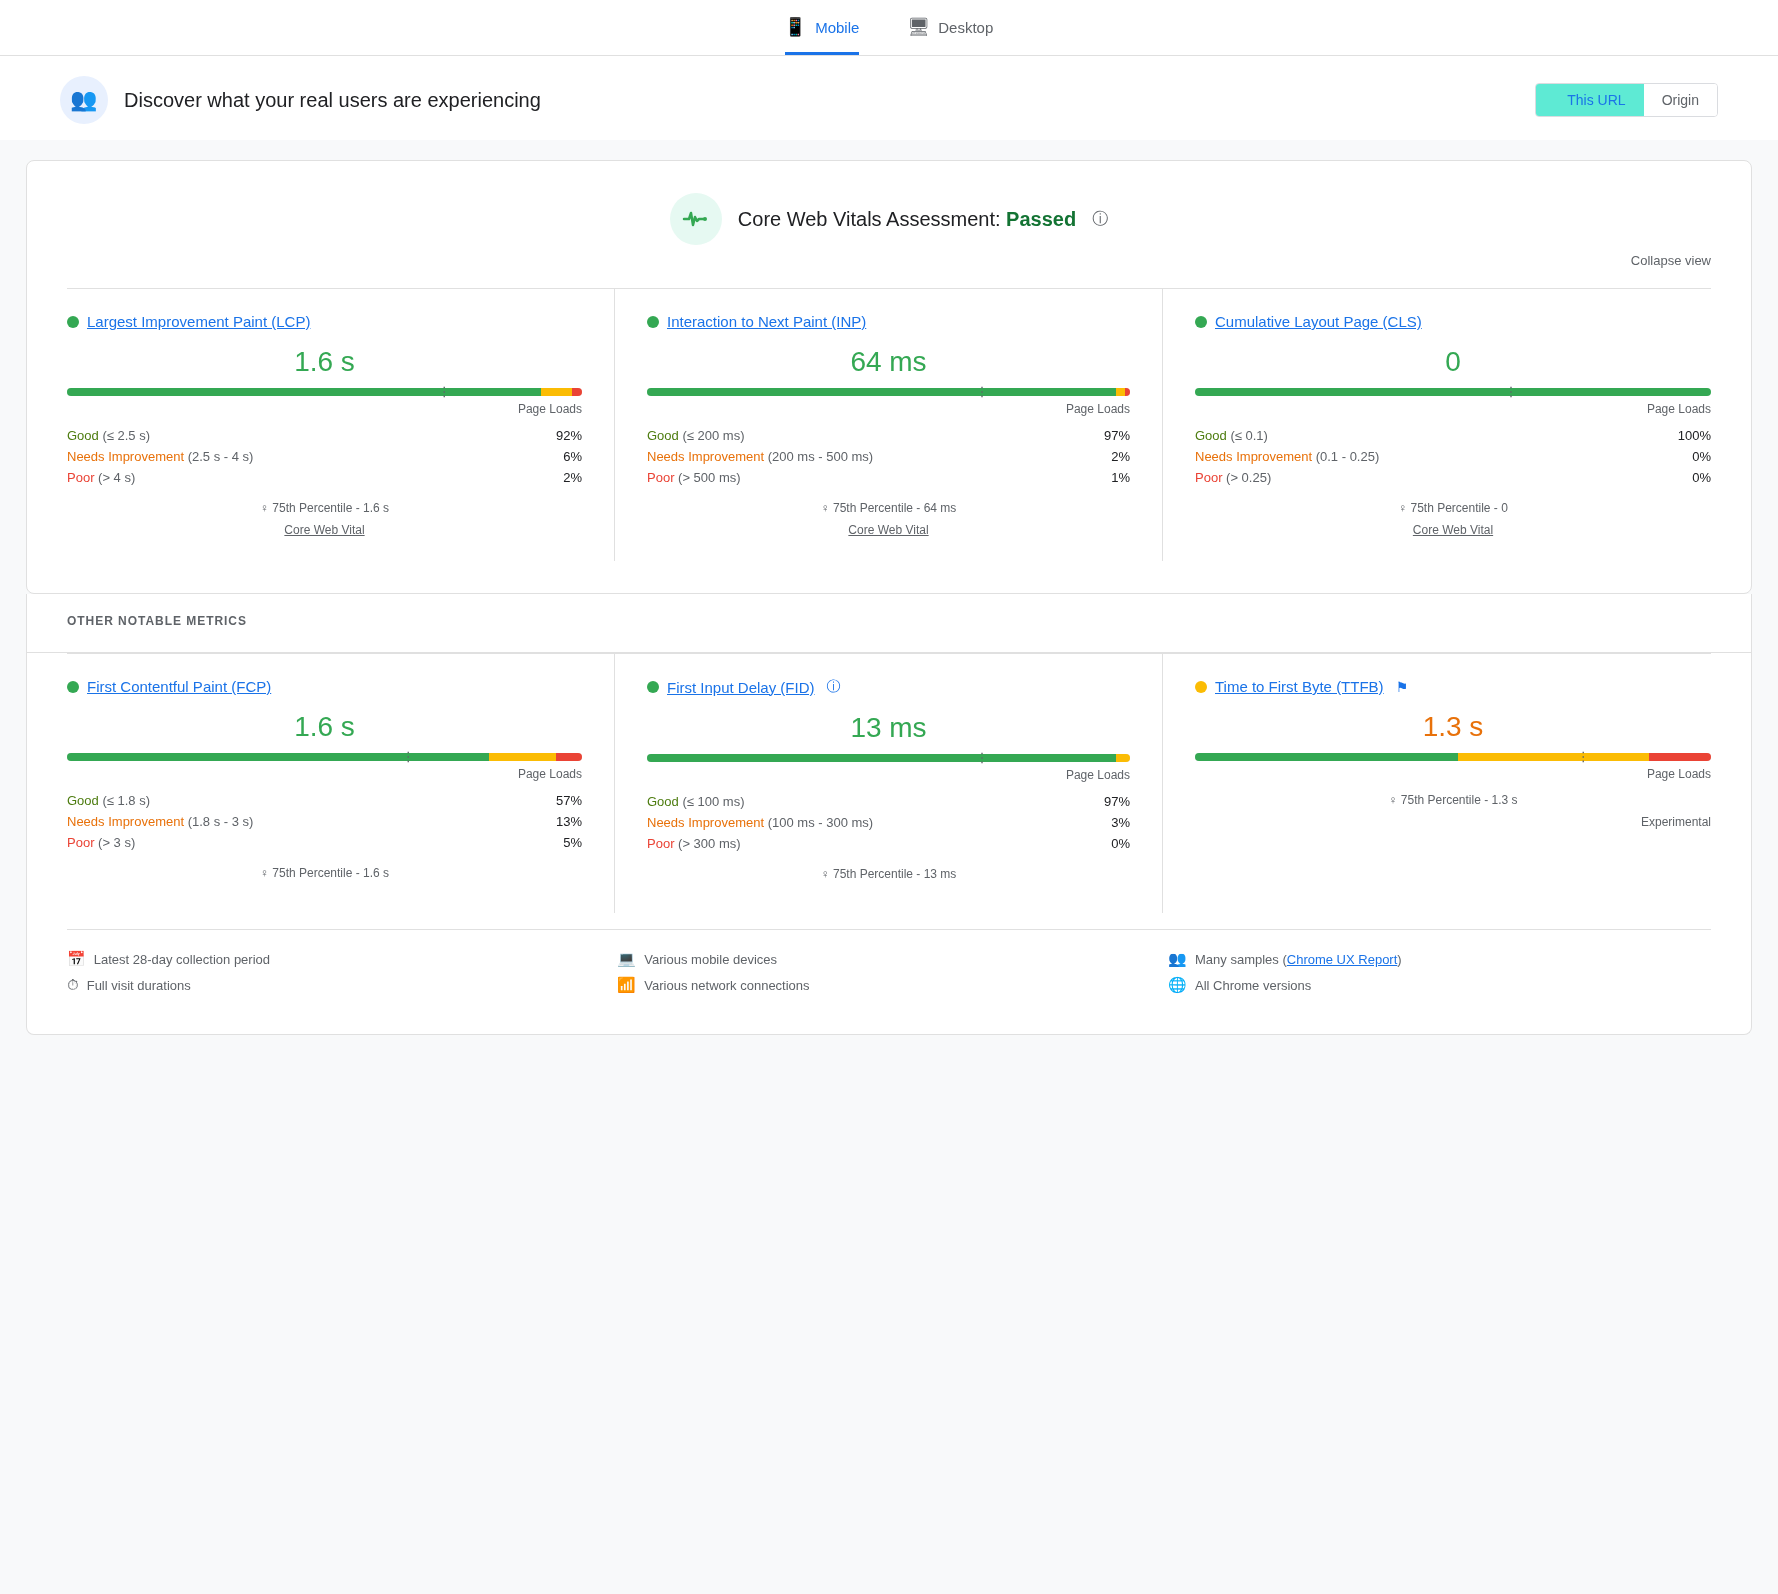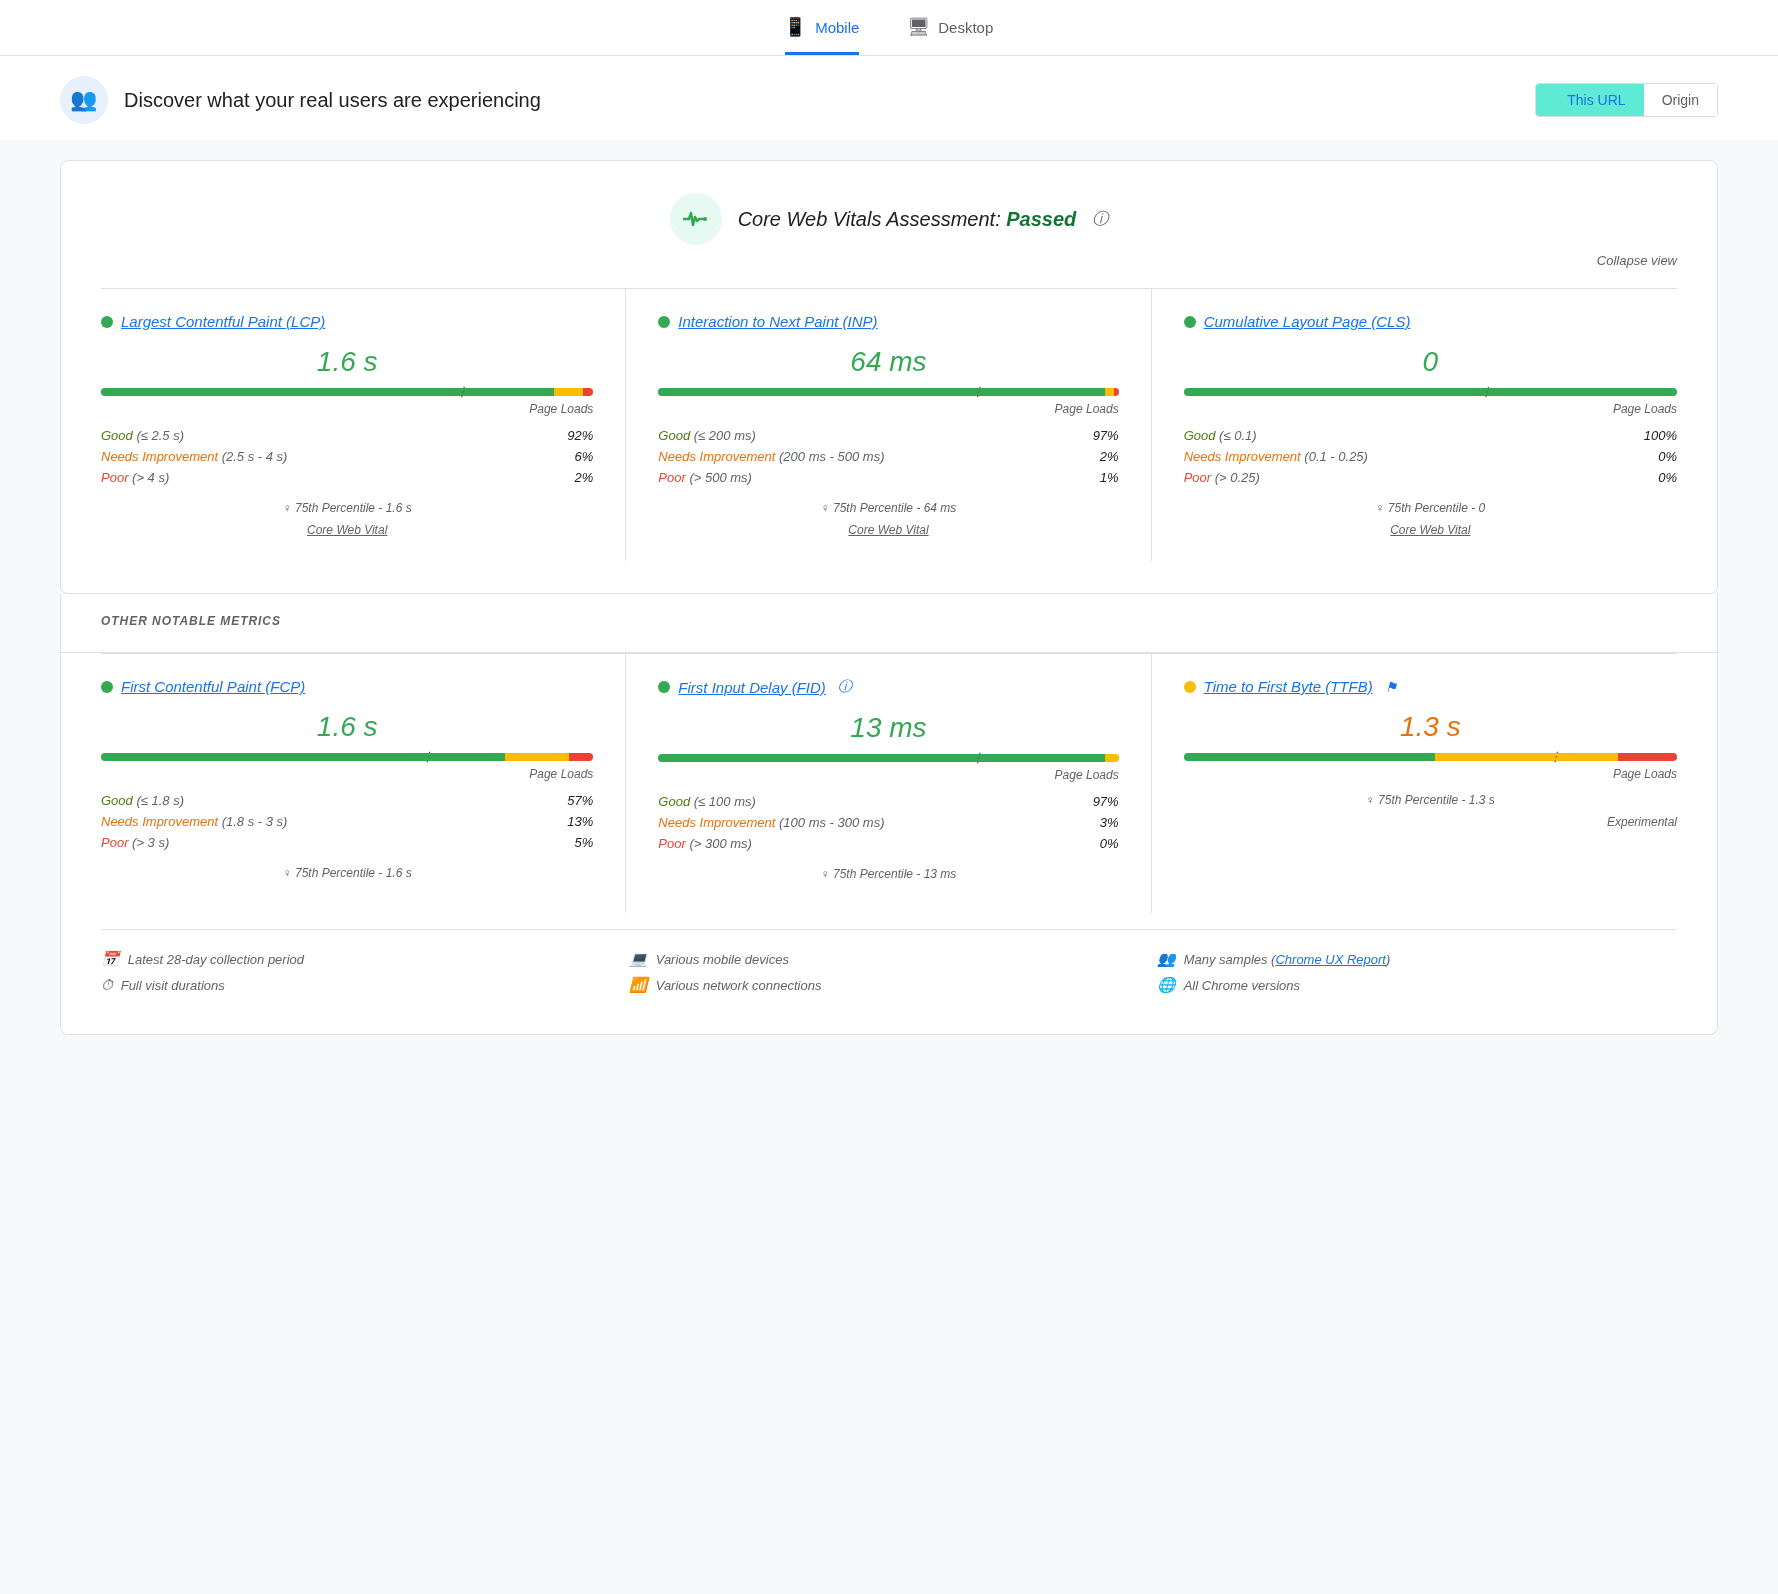--- a/index.html
+++ b/index.html
@@ -86,22 +86,21 @@
       font-weight: 500;
     }
     .url-toggle-btn.active {
       background: #5eead4;
       color: #1a73e8;
       padding-left: 31px;
     }
 
     
     .main-content {
-      padding: 20px 60px;
-      font-style: italic;
+      padding: 20px 26px;
     }
 
     
     .assessment-card {
       background: #fff;
       border: 1px solid #e0e0e0;
       border-radius: 8px;
       padding: 32px 40px;
       margin-bottom: 0;
     }
@@ -364,21 +363,21 @@
         <span class="assessment-passed">Passed</span>
       </span>
       <span class="info-icon">ⓘ</span>
     </div>
     <div class="collapse-link">Collapse view</div>
 
     <div class="metrics-grid" id="core-metrics-grid">
     <div class="metric-col">
           <div class="metric-title-row">
             <span class="status-dot green"></span>
-            <span class="metric-title">Largest Contentful Paint (LCP)</span>
+            <span class="metric-title">Largest Improvement Paint (LCP)</span>
           </div>
           <div class="metric-value">1.6 s</div>
           <div class="progress-bar-container">
             <div class="progress-bar-track">
               <div class="progress-seg-green" style="width: 92%;"></div>
               <div class="progress-seg-orange" style="width: 6%;"></div>
               <div class="progress-seg-red" style="width: 2%;"></div>
             </div>
             <div class="progress-marker" style="left: 72%;">
               <span style="font-size:13px;color:#5f6368;">⋮</span>

